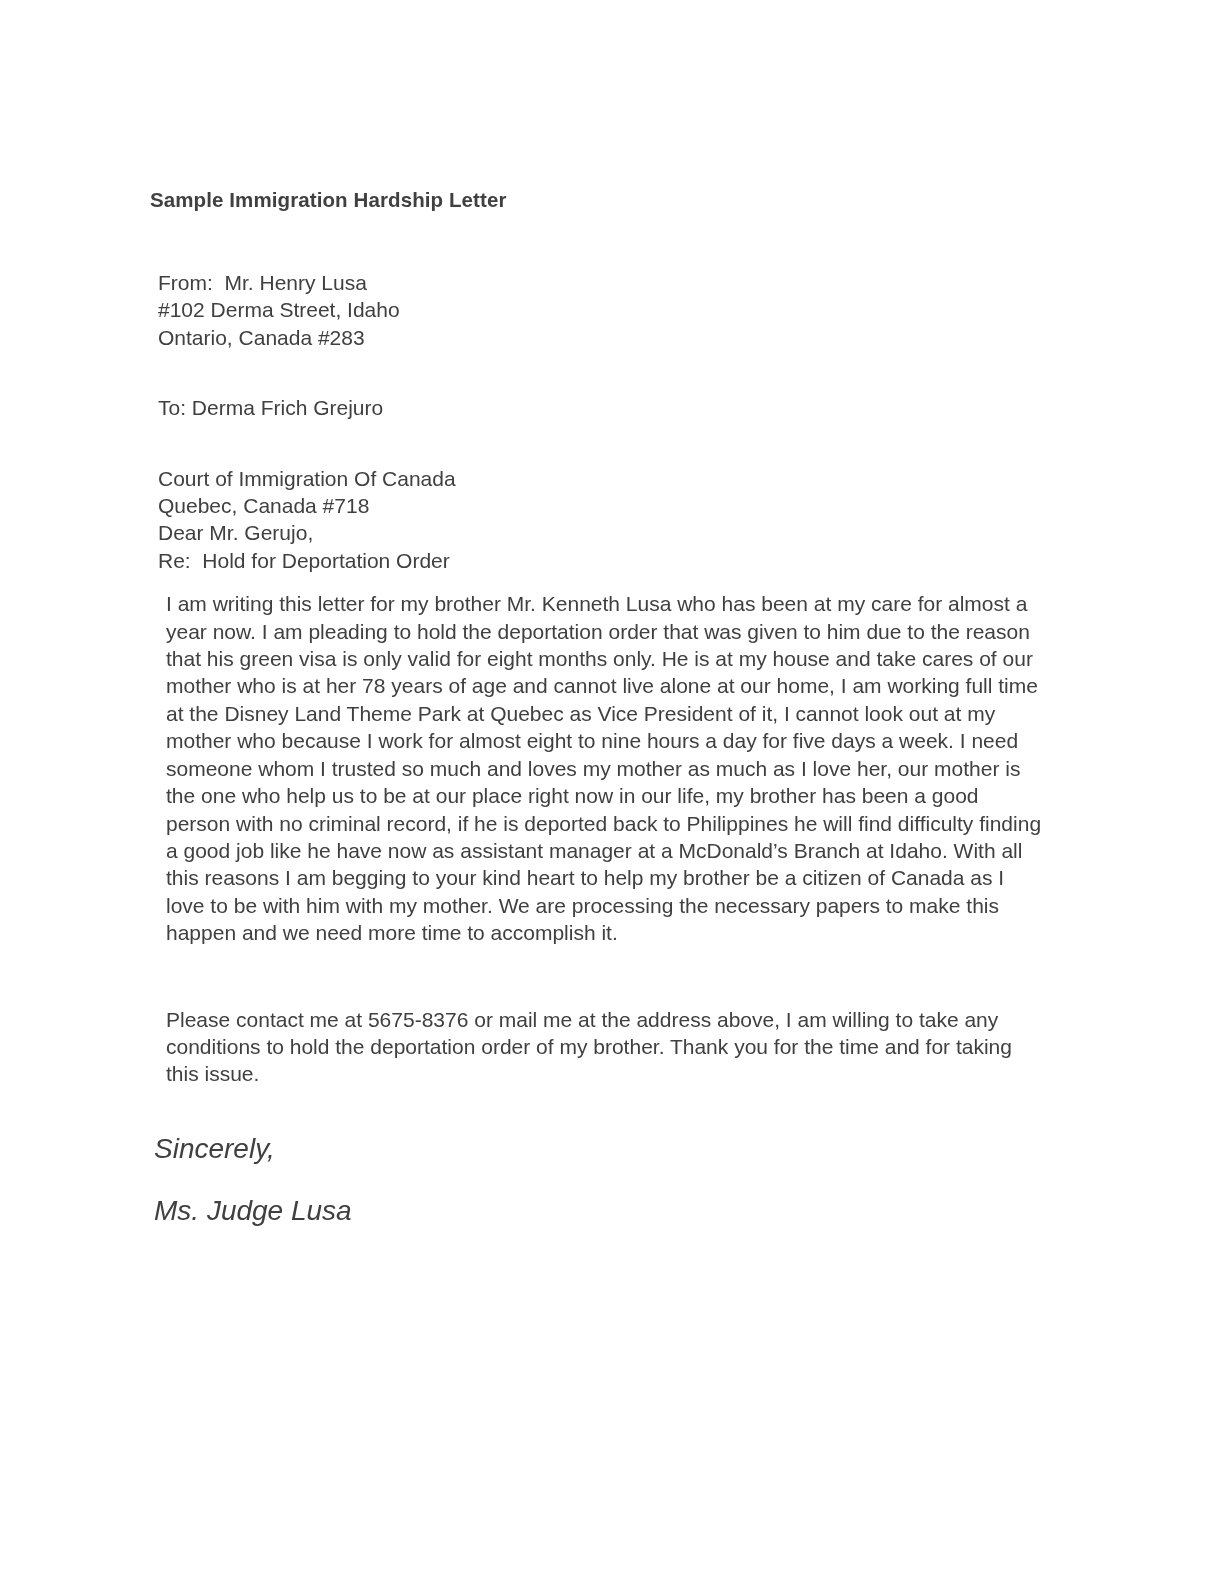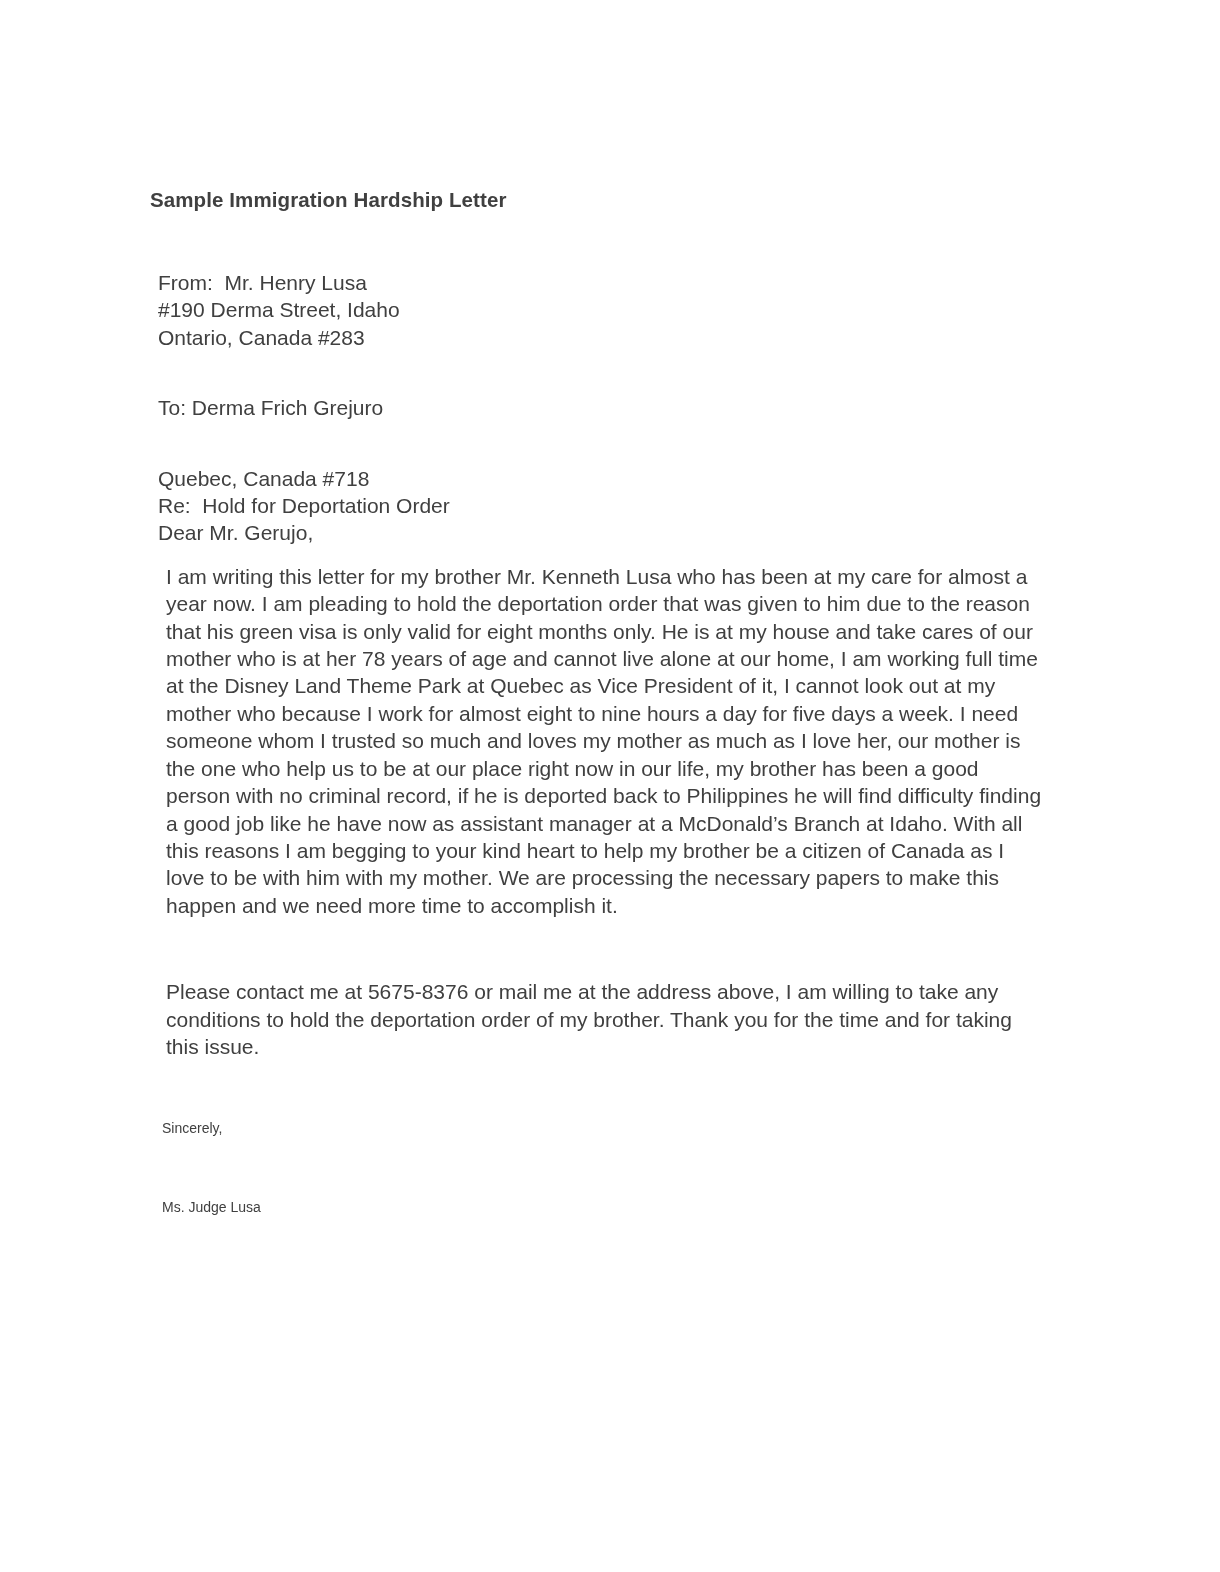--- a/index.html
+++ b/index.html
@@ -47,53 +47,55 @@
     white-space: pre-wrap;
   }
   .body-para {
     font-size: 21px;
     line-height: 27.4px;
     margin: 16px;
     text-align: left;
     white-space: normal;
   }
   .sig-line {
-    font-size: 14px;
+    font-size: 28px;
     line-height: 27.4px;
-    margin: 12px;
+    margin: 4px;
+    font-style: italic;
   }
 </style>
 </head>
 <body>
 
 <div class="page">
   <div class="letter">
 
     <h1 class="doc-title">Sample Immigration Hardship Letter</h1>
 
     <div class="gap-lg"></div>
 
     <div class="block">
       <span class="line">From:  Mr. Henry Lusa</span>
-      <span class="line">#190 Derma Street, Idaho</span>
+      <span class="line">#102 Derma Street, Idaho</span>
       <span class="line">Ontario, Canada #283</span>
     </div>
 
     <div class="gap-md"></div>
 
     <div class="block">
       <span class="line">To: Derma Frich Grejuro</span>
     </div>
 
     <div class="gap-md"></div>
 
     <div class="block">
+      <span class="line">Court of Immigration Of Canada</span>
       <span class="line">Quebec, Canada #718</span>
+      <span class="line">Dear Mr. Gerujo,</span>
       <span class="line">Re:  Hold for Deportation Order</span>
-      <span class="line">Dear Mr. Gerujo,</span>
     </div>
 
     <p class="body-para">I am writing this letter for my brother Mr. Kenneth Lusa who has been at my care for almost a year now. I am pleading to hold the deportation order that was given to him due to the reason that his green visa is only valid for eight months only. He is at my house and take cares of our mother who is at her 78 years of age and cannot live alone at our home, I am working full time at the Disney Land Theme Park at Quebec as Vice President of it, I cannot look out at my mother who because I work for almost eight to nine hours a day for five days a week. I need someone whom I trusted so much and loves my mother as much as I love her, our mother is the one who help us to be at our place right now in our life, my brother has been a good person with no criminal record, if he is deported back to Philippines he will find difficulty finding a good job like he have now as assistant manager at a McDonald’s Branch at Idaho.  With all this reasons I am begging to your kind heart to help my brother be a citizen of Canada as I love to be with him with my mother. We are processing the necessary papers to make this happen and we need more time to accomplish it.</p>
 
     <div class="gap-md"></div>
 
     <p class="body-para">Please contact me at 5675-8376 or mail me at the address above, I am willing to take any conditions to hold the deportation order of my brother. Thank you for the time and for taking this issue.</p>
 
     <div class="gap-md"></div>
 

